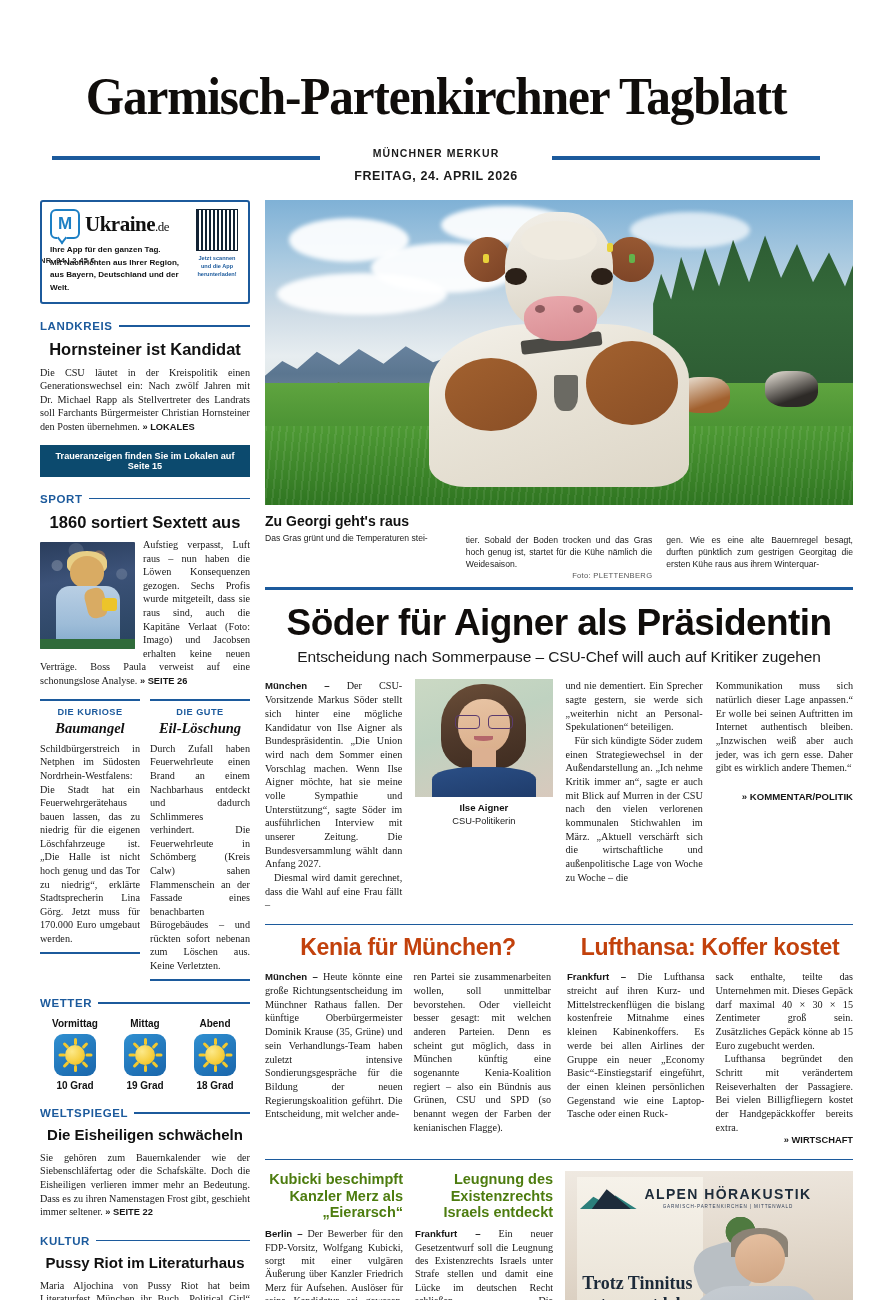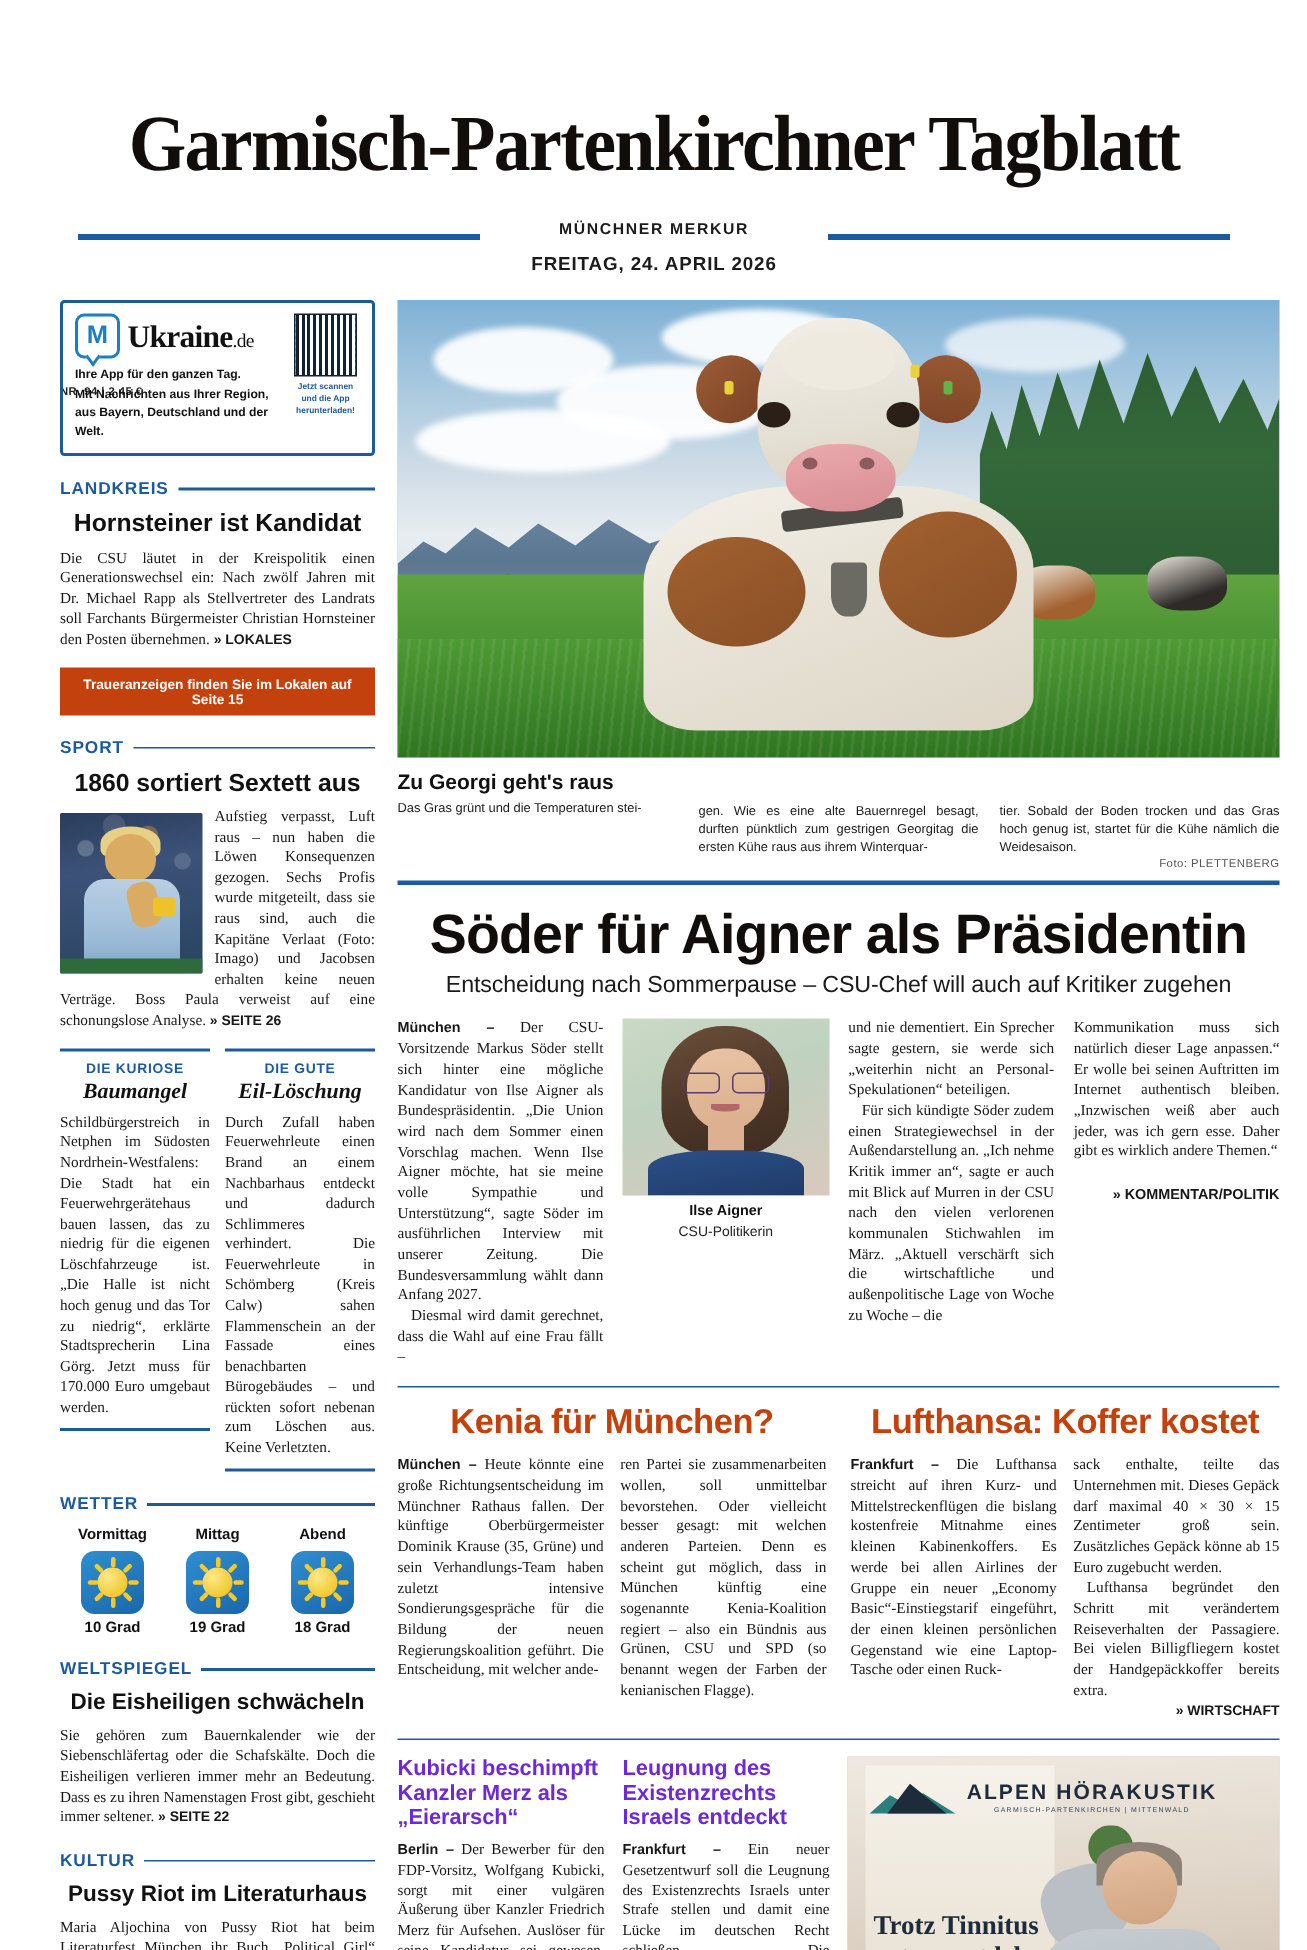--- a/index.html
+++ b/index.html
@@ -44,21 +44,21 @@
   .qr-cap{margin-top:3px;font-family:"Liberation Sans",sans-serif;font-weight:700;font-size:5.6px;line-height:1.45;color:#1c5a9c;text-align:center;}
 
   .rubric{display:flex;align-items:center;gap:6px;margin-top:16px;}
   .rubric-label{font-family:"Liberation Sans",sans-serif;font-weight:700;font-size:11.5px;letter-spacing:.6px;color:#1c5a9c;white-space:nowrap;}
   .rubric-line{flex:1;height:1.5px;background:#1c5a9c;}
   .lead-head{font-family:"Liberation Sans",sans-serif;font-weight:700;font-size:16.5px;line-height:1.13;text-align:center;color:#111;margin-top:8px;}
   .lead-head.small{font-size:15px;}
   .body-text{font-family:"Liberation Serif",serif;font-size:10.2px;line-height:1.33;text-align:justify;color:#171717;margin-top:7px;hyphens:auto;}
   .ref{font-family:"Liberation Sans",sans-serif;font-weight:700;font-size:9.3px;white-space:nowrap;}
 
-  .trauer{margin-top:11px;background:#c2410c;color:#fff;text-align:center;
+  .trauer{margin-top:11px;background:#0c4a6e;color:#fff;text-align:center;
     font-family:"Liberation Sans",sans-serif;font-weight:700;font-size:9.1px;padding:6px 4px;}
 
   .sport-figure{float:left;width:95px;height:107px;margin:4px 8px 2px 0;border-radius:1px;
     background:linear-gradient(170deg,#2a3d5c 0%,#3c5278 35%,#28435f 100%);position:relative;overflow:hidden;}
   .sf-crowd{position:absolute;inset:0;background:
      radial-gradient(circle at 18% 22%,rgba(255,255,255,.22) 0 5px,transparent 6px),
      radial-gradient(circle at 62% 14%,rgba(255,160,70,.35) 0 6px,transparent 7px),
      radial-gradient(circle at 86% 30%,rgba(255,255,255,.15) 0 5px,transparent 6px),
      radial-gradient(circle at 38% 8%,rgba(255,255,255,.12) 0 7px,transparent 8px);}
   .sf-head{position:absolute;left:30px;top:14px;width:34px;height:32px;border-radius:50% 50% 45% 45%;background:#d9ab63;}
@@ -167,21 +167,21 @@
 
   .sec-rule{height:1.4px;background:#1c5a9c;margin-top:12px;}
   .duo{display:flex;gap:16px;margin-top:9px;}
   .duo > div{flex:1;}
   .duo-head{font-family:"Liberation Sans",sans-serif;font-weight:700;font-size:23px;text-align:center;color:#c2410c;letter-spacing:-.3px;}
   .duo-cols{display:flex;gap:11px;margin-top:9px;}
   .duo-cols > div{flex:1;font-family:"Liberation Serif",serif;font-size:10.2px;line-height:1.34;text-align:justify;color:#171717;hyphens:auto;}
 
   .quad{display:flex;gap:12px;margin-top:11px;}
   .q-col{width:139px;}
-  .q-head{font-family:"Liberation Sans",sans-serif;font-weight:700;font-size:14.5px;line-height:1.14;text-align:left;color:#6d28d9;}
+  .q-head{font-family:"Liberation Sans",sans-serif;font-weight:700;font-size:14.5px;line-height:1.14;text-align:right;color:#4d7c0f;}
   .q-body{font-family:"Liberation Serif",serif;font-size:10.1px;line-height:1.33;text-align:justify;color:#171717;margin-top:6px;hyphens:auto;}
 
   
   .ad{width:290px;height:284px;position:relative;overflow:hidden;background:#cdc3b6;}
   .ad-bg{position:absolute;inset:0;background:
       linear-gradient(175deg,#efe9e1 0%,#e2d8cb 30%,#cfc2b2 62%,#bcae9c 100%);}
   .ad-win{position:absolute;left:4%;top:2%;width:44%;height:52%;background:linear-gradient(180deg,#f6f2ea 0%,#e8e1d4 100%);}
   .ad-plant{position:absolute;left:50%;top:16%;width:22%;height:26%;background:
       radial-gradient(circle at 40% 60%,#5d8a4c 0 30%,transparent 31%),
       radial-gradient(circle at 64% 40%,#6d9a56 0 26%,transparent 27%),
@@ -423,25 +423,25 @@
         <div class="cow-nos r"></div>
       </div>
     </div>
 
     <div class="caption-band">
       <div class="cap-c">
         <div class="cap-head">Zu Georgi geht's raus</div>
         <div class="cap-txt">Das Gras grünt und die Temperaturen stei-</div>
       </div>
       <div class="cap-c" style="padding-top:22px">
-        <div class="cap-txt">gen. Wie es eine alte Bauernregel besagt, durften pünktlich zum gestrigen Georgitag die ersten Kühe raus aus ihrem Winterquar-</div>
-      </div>
-      <div class="cap-c" style="padding-top:22px">
         <div class="cap-txt">tier. Sobald der Boden trocken und das Gras hoch genug ist, startet für die Kühe nämlich die Weidesaison.</div>
         <div class="cap-credit">Foto: PLETTENBERG</div>
+      </div>
+      <div class="cap-c" style="padding-top:22px">
+        <div class="cap-txt">gen. Wie es eine alte Bauernregel besagt, durften pünktlich zum gestrigen Georgitag die ersten Kühe raus aus ihrem Winterquar-</div>
       </div>
     </div>
 
     <div class="main-head">Söder für Aigner als Präsidentin</div>
     <div class="main-sub">Entscheidung nach Sommerpause – CSU-Chef will auch auf Kritiker zugehen</div>
 
     <div class="art-cols">
       <div class="art-col">
         <p><span class="dateline">München –</span><span> Der CSU-Vorsitzende Markus Söder stellt sich hinter eine mögliche Kandidatur von Ilse Aigner als Bundespräsidentin. „Die Union wird nach dem Sommer einen Vorschlag machen. Wenn Ilse Aigner möchte, hat sie meine volle Sympathie und Unterstützung“, sagte Söder im ausführlichen Interview mit unserer Zeitung. Die Bundesversammlung wählt dann Anfang 2027.</span></p>
         <p>Diesmal wird damit gerechnet, dass die Wahl auf eine Frau fällt –</p>

